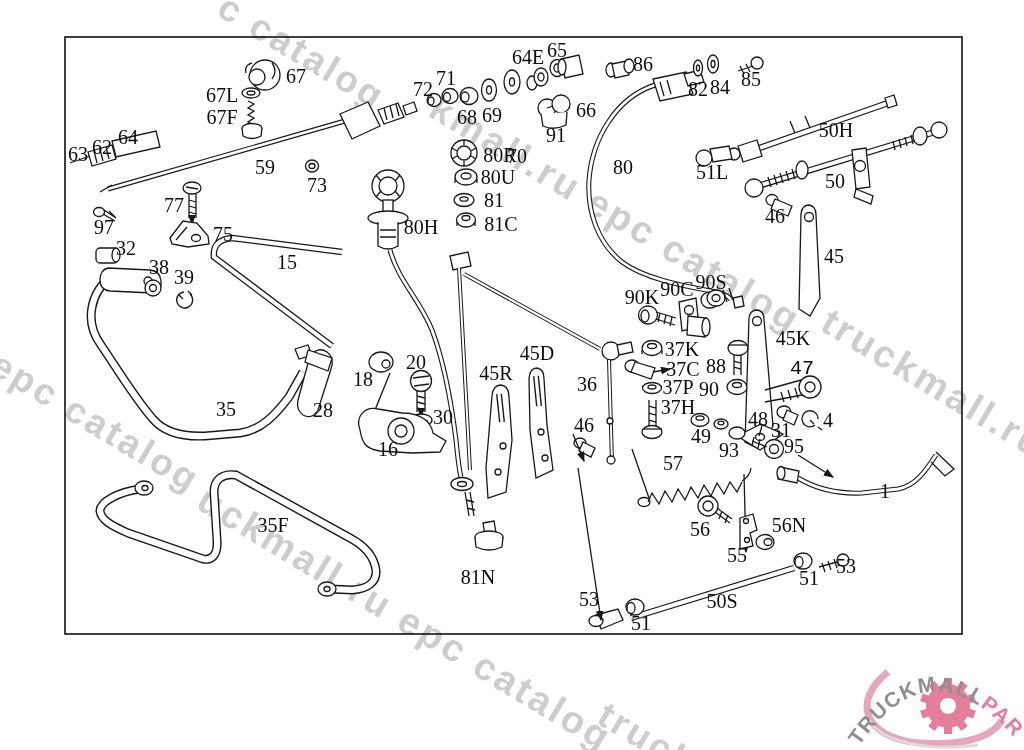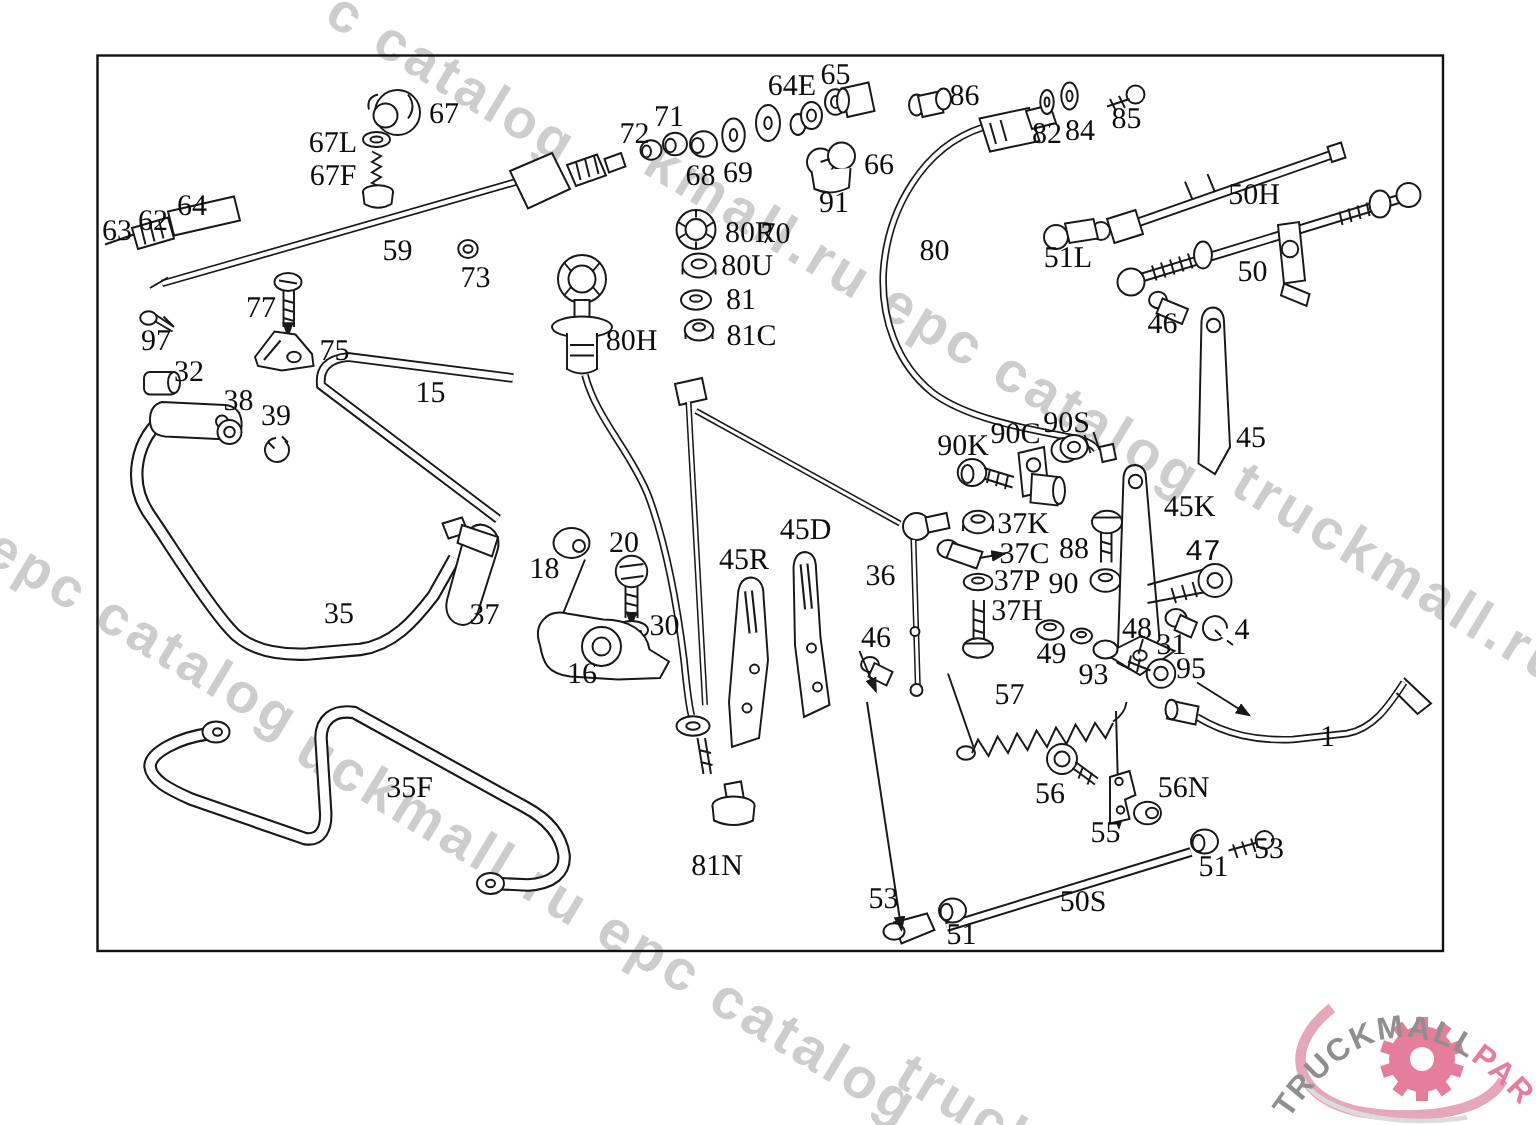--- a/index.html
+++ b/index.html
@@ -388,21 +388,21 @@
       <span class="part-label" style="left: 265px; top: 167px;">59</span>
       <span class="part-label" style="left: 317px; top: 185px;">73</span>
       <span class="part-label" style="left: 104px; top: 227px;">97</span>
       <span class="part-label" style="left: 174px; top: 205px;">77</span>
       <span class="part-label" style="left: 223px; top: 234px;">75</span>
       <span class="part-label" style="left: 126px; top: 248px;">32</span>
       <span class="part-label" style="left: 159px; top: 267px;">38</span>
       <span class="part-label" style="left: 184px; top: 277px;">39</span>
       <span class="part-label" style="left: 287px; top: 262px;">15</span>
       <span class="part-label" style="left: 226px; top: 409px;">35</span>
-      <span class="part-label" style="left: 323px; top: 410px;">37</span>
+      <span class="part-label" style="left: 323px; top: 410px;">28</span>
       <span class="part-label" style="left: 363px; top: 379px;">18</span>
       <span class="part-label" style="left: 416px; top: 362px;">20</span>
       <span class="part-label" style="left: 443px; top: 417px;">30</span>
       <span class="part-label" style="left: 388px; top: 449px;">16</span>
       <span class="part-label" style="left: 273px; top: 525px;">35F</span>
       <span class="part-label" style="left: 423px; top: 89px;">72</span>
       <span class="part-label" style="left: 446px; top: 78px;">71</span>
       <span class="part-label" style="left: 467px; top: 117px;">68</span>
       <span class="part-label" style="left: 492px; top: 115px;">69</span>
       <span class="part-label" style="left: 517px; top: 108px; margin-top: 48px;">70</span>
@@ -417,21 +417,21 @@
       <span class="part-label" style="left: 421px; top: 227px;">80H</span>
       <span class="part-label" style="left: 643px; top: 64px;">86</span>
       <span class="part-label" style="left: 698px; top: 89px;">82</span>
       <span class="part-label" style="left: 720px; top: 87px;">84</span>
       <span class="part-label" style="left: 751px; top: 79px;">85</span>
       <span class="part-label" style="left: 623px; top: 167px;">80</span>
       <span class="part-label" style="left: 816px; top: 130px; margin-left: 20px;">50H</span>
       <span class="part-label" style="left: 712px; top: 172px;">51L</span>
       <span class="part-label" style="left: 835px; top: 181px;">50</span>
       <span class="part-label" style="left: 775px; top: 216px;">46</span>
-      <span class="part-label" style="left: 834px; top: 256px; margin-top: 36px;">45</span>
+      <span class="part-label" style="left: 834px; top: 256px;">45</span>
       <span class="part-label" style="left: 642px; top: 297px;">90K</span>
       <span class="part-label" style="left: 677px; top: 289px;">90C</span>
       <span class="part-label" style="left: 711px; top: 282px;">90S</span>
       <span class="part-label" style="left: 682px; top: 349px;">37K</span>
       <span class="part-label" style="left: 683px; top: 369px;">37C</span>
       <span class="part-label" style="left: 678px; top: 387px;">37P</span>
       <span class="part-label" style="left: 678px; top: 407px;">37H</span>
       <span class="part-label" style="left: 716px; top: 366px;">88</span>
       <span class="part-label" style="left: 709px; top: 389px;">90</span>
       <span class="part-label" style="left: 793px; top: 338px;">45K</span>

